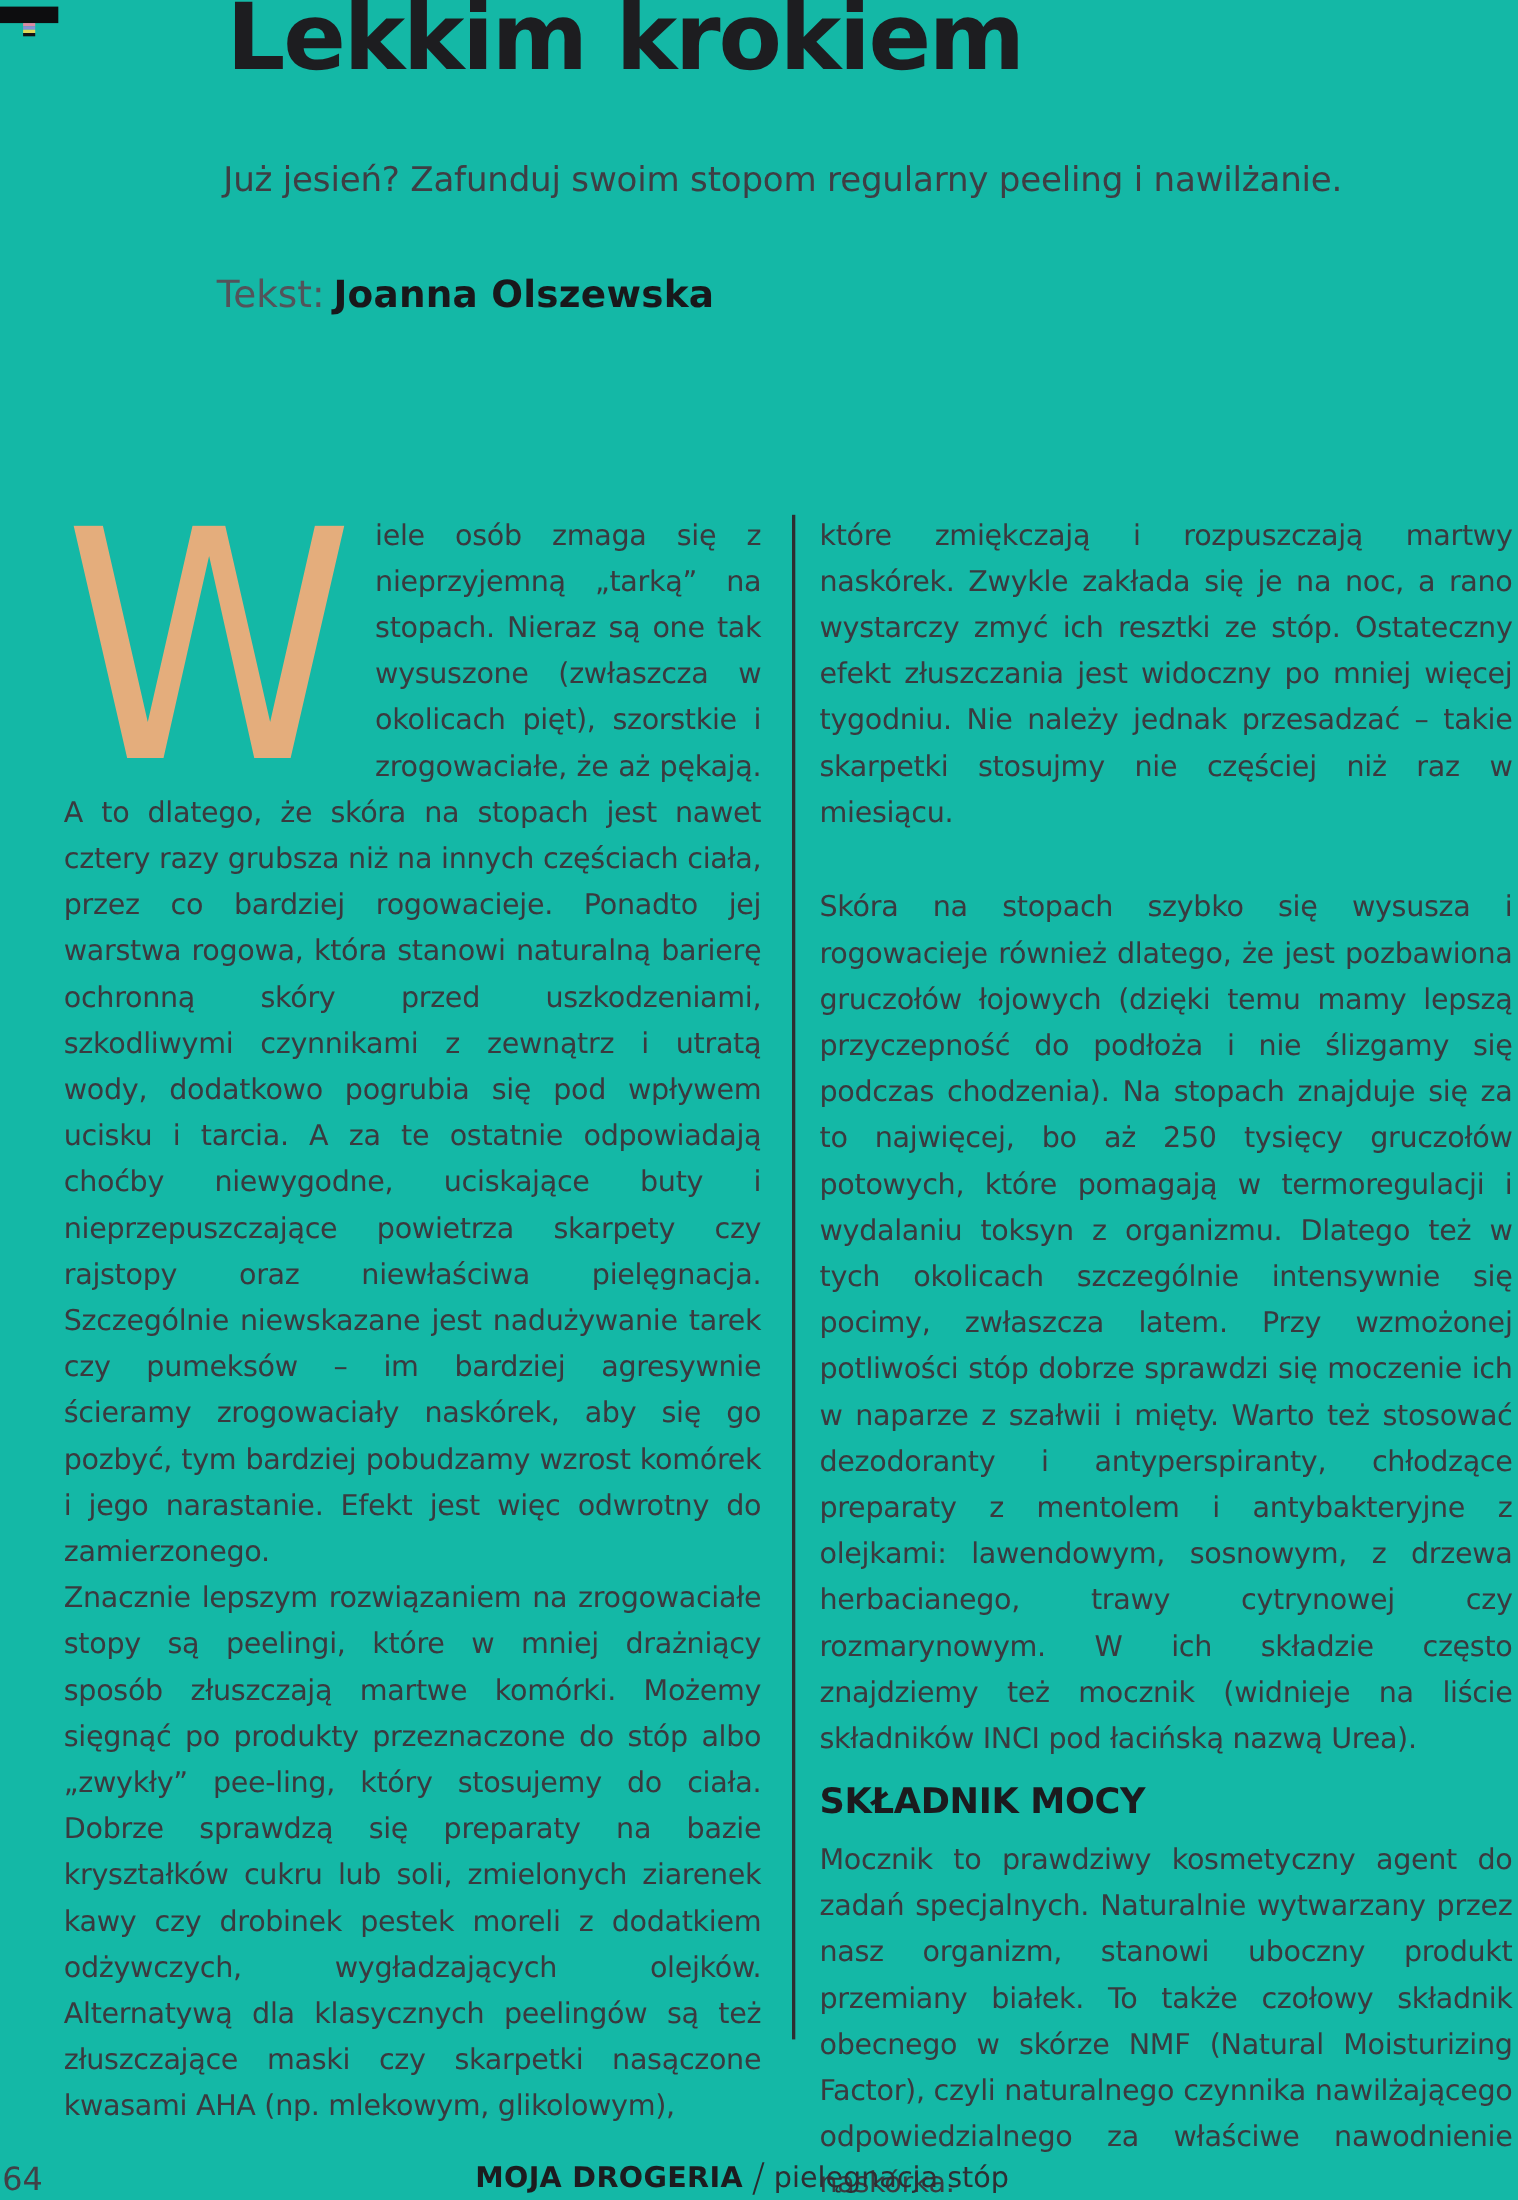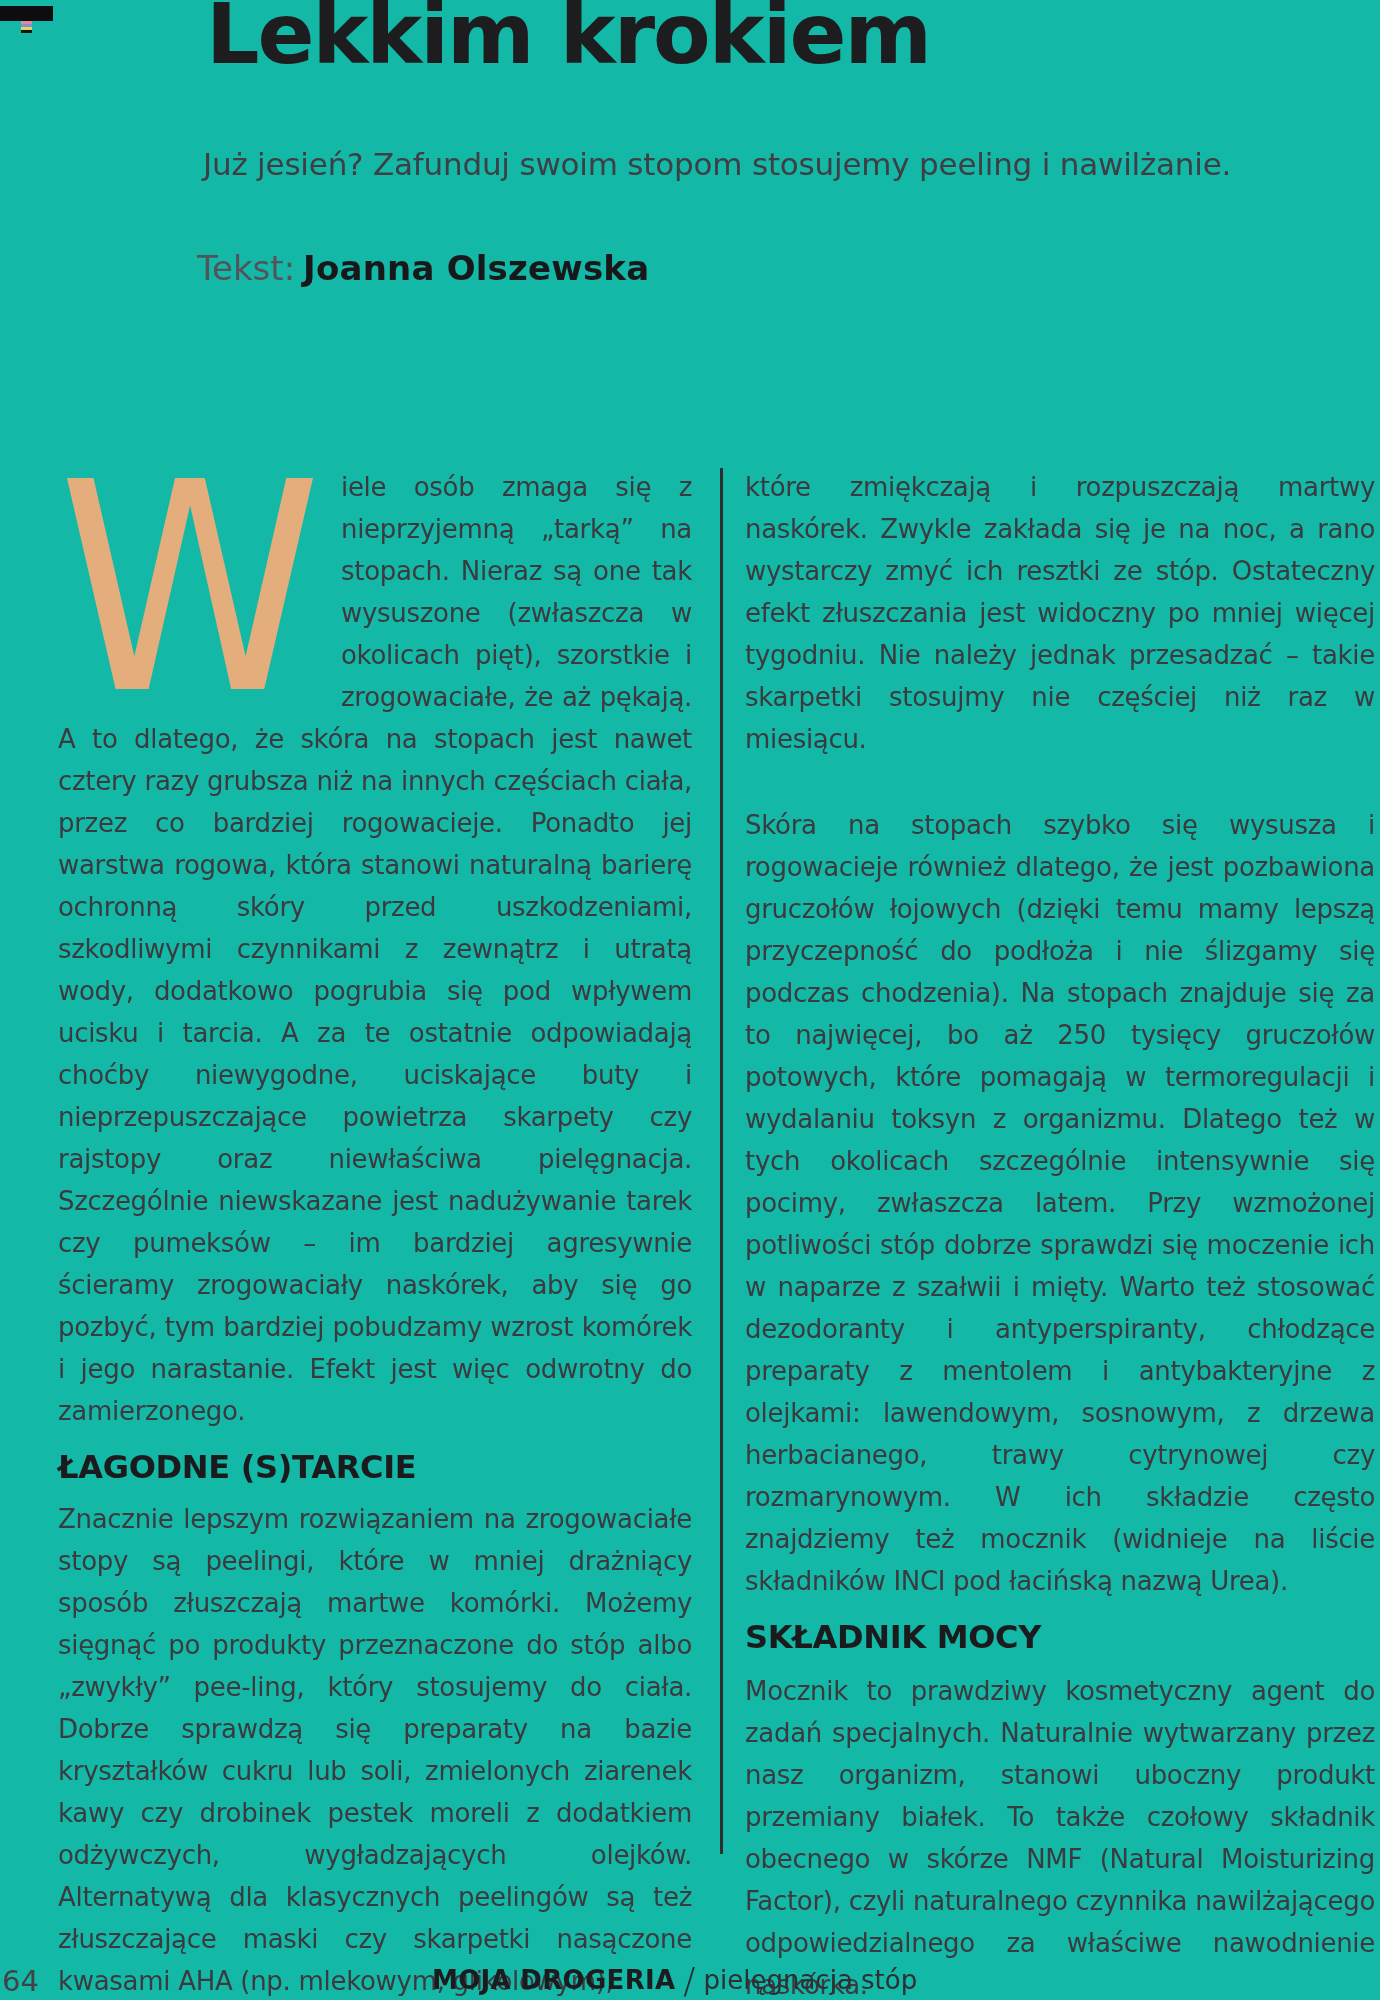--- a/index.html
+++ b/index.html
@@ -65,37 +65,36 @@
     <div class="stripes">
       <div class="stripe" style="background: rgb(223, 138, 162);"></div>
       <div class="stripe" style="background: rgb(133, 144, 214);"></div>
       <div class="stripe" style="background: rgb(222, 215, 90);"></div>
       <div class="stripe" style="background: rgb(19, 19, 19);"></div>
     </div>
   </div>
 
   <h1 class="title">Lekkim krokiem</h1>
 
-  <p class="subtitle">Już jesień? Zafunduj swoim stopom stosujemy peeling i nawilżanie.</p>
+  <p class="subtitle">Już jesień? Zafunduj swoim stopom regularny peeling i nawilżanie.</p>
 
   <p class="byline">
     <span>Tekst:</span><span class="author">Joanna Olszewska</span>
   </p>
 
   <div class="columns">
     <div class="divider"></div>
 
     <div class="col col-left">
       <div class="dropcap-box">
         <svg width="265" height="212" viewBox="0 0 265 212">
           <text x="0" y="211" font-family="DejaVu Sans, sans-serif" font-size="290" transform="scale(0.92 1)" style="fill: rgb(228, 173, 124);">W</text>
         </svg>
       </div>
       <p class="body-p">iele osób zmaga się z nieprzyjemną „tarką” na stopach. Nieraz są one tak wysuszone (zwłaszcza w okolicach pięt), szorstkie i zrogowaciałe, że aż pękają. A to dlatego, że skóra na stopach jest nawet cztery razy grubsza niż na innych częściach ciała, przez co bardziej rogowacieje. Ponadto jej warstwa rogowa, która stanowi naturalną barierę ochronną skóry przed uszkodzeniami, szkodliwymi czynnikami z zewnątrz i utratą wody, dodatkowo pogrubia się pod wpływem ucisku i tarcia. A za te ostatnie odpowiadają choćby niewygodne, uciskające buty i nieprzepuszczające powietrza skarpety czy rajstopy oraz niewłaściwa pielęgnacja. Szczególnie niewskazane jest nadużywanie tarek czy pumeksów – im bardziej agresywnie ścieramy zrogowaciały naskórek, aby się go pozbyć, tym bardziej pobudzamy wzrost komórek i jego narastanie. Efekt jest więc odwrotny do zamierzonego.</p>
-      <h2 class="section-heading">ŁAGODNE (S)TARCIE</h2>
       <p class="body-p">Znacznie lepszym rozwiązaniem na zrogowaciałe stopy są peelingi, które w mniej drażniący sposób złuszczają martwe komórki. Możemy sięgnąć po produkty przeznaczone do stóp albo „zwykły” pee-ling, który stosujemy do ciała. Dobrze sprawdzą się preparaty na bazie kryształków cukru lub soli, zmielonych ziarenek kawy czy drobinek pestek moreli z dodatkiem odżywczych, wygładzających olejków. Alternatywą dla klasycznych peelingów są też złuszczające maski czy skarpetki nasączone kwasami AHA (np. mlekowym, glikolowym),</p>
     </div>
 
     <div class="col col-right">
       <p class="body-p gap-after">które zmiękczają i rozpuszczają martwy naskórek. Zwykle zakłada się je na noc, a rano wystarczy zmyć ich resztki ze stóp. Ostateczny efekt złuszczania jest widoczny po mniej więcej tygodniu. Nie należy jednak przesadzać – takie skarpetki stosujmy nie częściej niż raz w miesiącu.</p>
       <p class="body-p">Skóra na stopach szybko się wysusza i rogowacieje również dlatego, że jest pozbawiona gruczołów łojowych (dzięki temu mamy lepszą przyczepność do podłoża i nie ślizgamy się podczas chodzenia). Na stopach znajduje się za to najwięcej, bo aż 250 tysięcy gruczołów potowych, które pomagają w termoregulacji i wydalaniu toksyn z organizmu. Dlatego też w tych okolicach szczególnie intensywnie się pocimy, zwłaszcza latem. Przy wzmożonej potliwości stóp dobrze sprawdzi się moczenie ich w naparze z szałwii i mięty. Warto też stosować dezodoranty i antyperspiranty, chłodzące preparaty z mentolem i antybakteryjne z olejkami: lawendowym, sosnowym, z drzewa herbacianego, trawy cytrynowej czy rozmarynowym. W ich składzie często znajdziemy też mocznik (widnieje na liście składników INCI pod łacińską nazwą Urea).</p>
       <h2 class="section-heading mt-lg">SKŁADNIK MOCY</h2>
       <p class="body-p">Mocznik to prawdziwy kosmetyczny agent do zadań specjalnych. Naturalnie wytwarzany przez nasz organizm, stanowi uboczny produkt przemiany białek. To także czołowy składnik obecnego w skórze NMF (Natural Moisturizing Factor), czyli naturalnego czynnika nawilżającego odpowiedzialnego za właściwe nawodnienie naskórka.</p>
     </div>
   </div>

